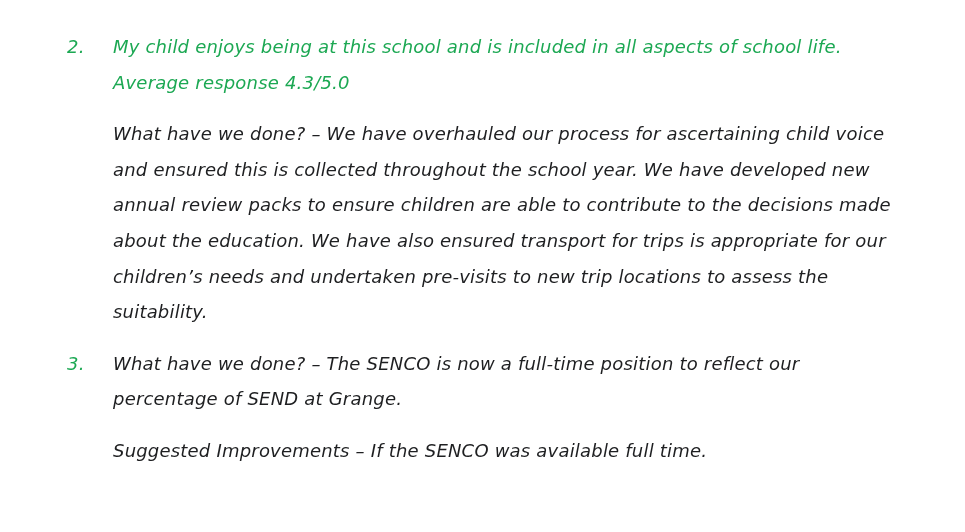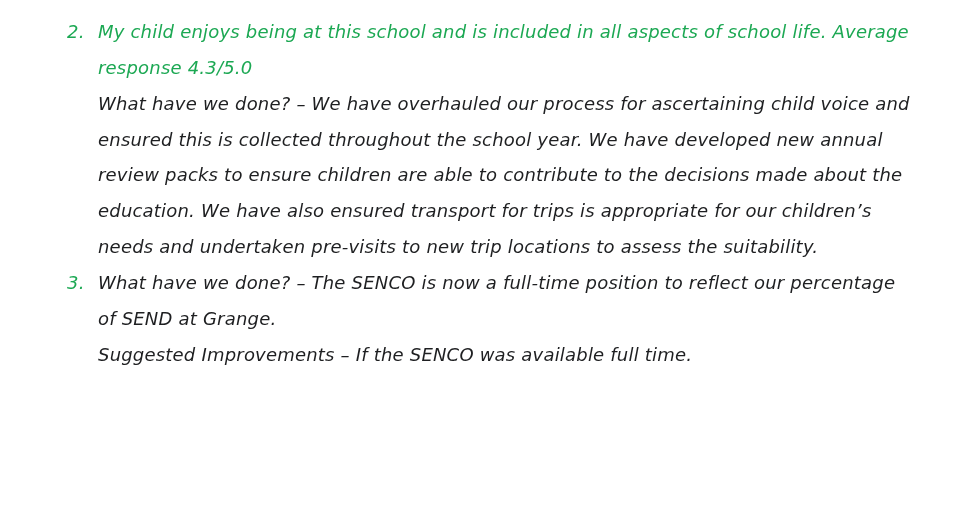--- a/index.html
+++ b/index.html
@@ -31,21 +31,21 @@
     left: -30px;
     top: 0;
   }
   .q-green {
     color: #1CA853;
   }
   .body-dark {
     color: #1E1F21;
   }
   .doc p {
-    margin: 1px;
+    margin: 16px;
     max-width: 815px;
   }
 </style>
 </head>
 <body>
 
 <div class="doc">
 
   <div class="item">
     <span class="marker q-green">2.</span>

